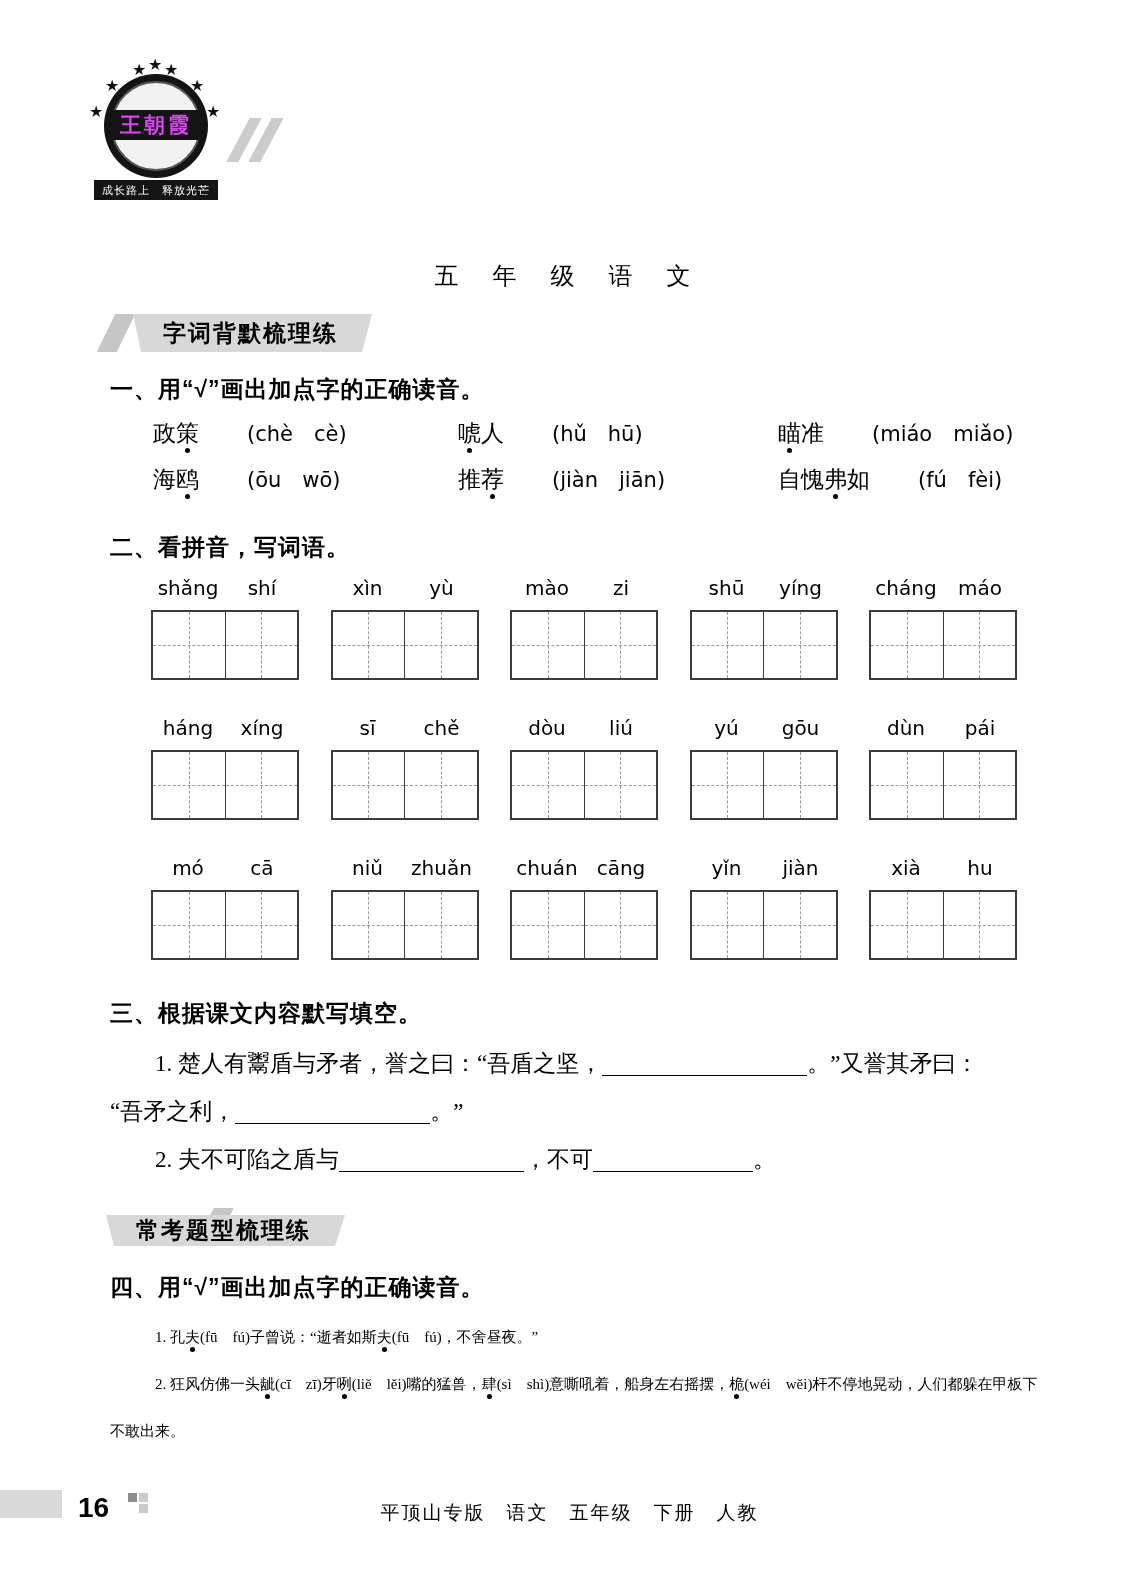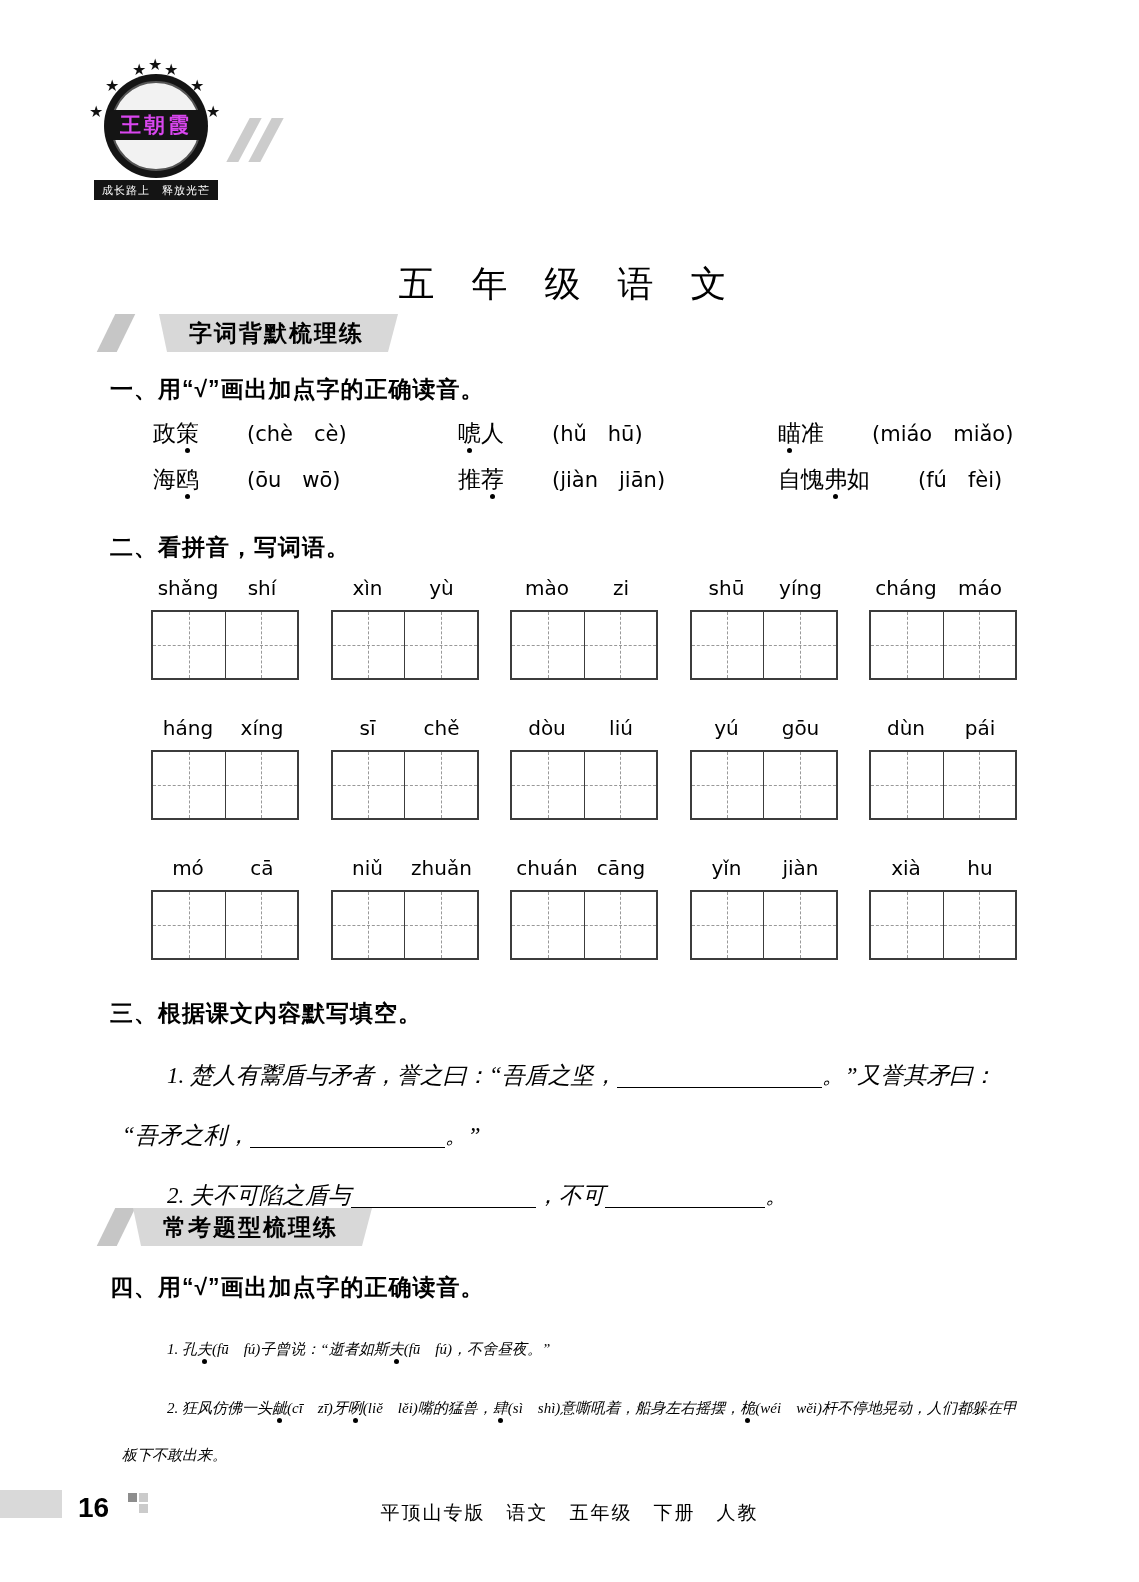--- a/index.html
+++ b/index.html
@@ -29,30 +29,30 @@
   .banner-row{position:absolute;left:228px;top:118px;display:flex;align-items:center;height:44px;}
   .banner{height:44px;padding:0 26px 0 18px;display:flex;align-items:center;
           background:linear-gradient(90deg,#ededed 0%,#c2c2c2 55%,#d8d8d8 100%);
           clip-path:polygon(6px 0,100% 0,calc(100% - 16px) 100%,0 100%);}
   .banner .b-txt{font-size:22px;letter-spacing:1px;}
   .banner .b-num{font-size:37px;line-height:1;padding:0 3px;position:relative;top:-1px;}
   .stripe{width:12px;height:44px;background:#cccccc;transform:skewX(-28deg);margin-left:10px;}
 
   
   .page-title{position:absolute;left:0;right:0;top:196px;text-align:center;font-size:32px;letter-spacing:2px;}
-  .page-subtitle{position:absolute;left:0;right:0;top:260px;text-align:center;font-size:36px;letter-spacing:14px;}
+  .page-subtitle{position:absolute;left:0;right:0;top:260px;text-align:center;font-size:24px;letter-spacing:14px;}
 
   
   .section-tag{position:absolute;height:38px;display:flex;align-items:center;}
   .tag-notch{width:20px;height:38px;background:#c6c6c6;transform:skewX(-26deg);margin-right:7px;}
   .tag-band{height:38px;background:#d8d8d8;clip-path:polygon(0 0,100% 0,calc(100% - 10px) 100%,8px 100%);
             display:flex;align-items:center;padding:0 34px 0 30px;}
   .tag-band span{font-size:23px;letter-spacing:2px;}
-  .tag1{left:106px;top:314px;gap:26px;}
-  .tag2{left:106px;top:1208px;}
+  .tag1{left:106px;top:314px;}
+  .tag2{left:106px;top:1208px;flex-direction:column;}
 
   
   .q-heading{position:absolute;left:110px;font-size:23px;letter-spacing:1px;}
   .qh1{top:374px;} .qh2{top:532px;} .qh3{top:998px;} .qh4{top:1272px;}
 
   
   .q1-grid{position:absolute;left:153px;top:418px;display:grid;grid-template-columns:305px 320px auto;row-gap:15px;}
   .q1-item{font-size:23px;white-space:nowrap;}
   .q1-item .opts{font-size:21px;margin-left:48px;}
 
@@ -70,21 +70,21 @@
   .grid-row{display:flex;justify-content:space-between;margin-bottom:36px;}
   .tian-grid{box-sizing:border-box;width:148px;height:70px;border:2px solid #3c3c3c;display:flex;background:#fff;}
   .tian-cell{position:relative;flex:1;}
   .tian-cell + .tian-cell{border-left:1px solid #3c3c3c;}
   .tian-cell::before{content:"";position:absolute;left:0;right:0;top:50%;border-top:1px dashed #999;}
   .tian-cell::after{content:"";position:absolute;top:0;bottom:0;left:50%;border-left:1px dashed #999;}
 
   
   .q3-lines{position:absolute;left:110px;top:1040px;width:928px;font-size:23px;line-height:48px;}
   .q4-body{position:absolute;left:110px;top:1314px;width:928px;font-size:15px;line-height:47px;}
-  .para{margin:12px;font-style:italic;}
+  .para{margin:0;}
   .indent{text-indent:45px;}
   .blank{display:inline-block;border-bottom:1.5px solid #000;height:1em;vertical-align:-5px;}
 
   
   .footer-bar{position:absolute;left:0;top:1490px;width:62px;height:28px;background:#d9d9d9;}
   .page-num{position:absolute;left:78px;top:1492px;font-size:28px;}
   .fsq{position:absolute;width:9px;height:9px;}
   .fsq1{left:128px;top:1493px;background:#8d8d8d;}
   .fsq2{left:139px;top:1493px;background:#cbcbcb;}
   .fsq3{left:139px;top:1504px;background:#cbcbcb;}

